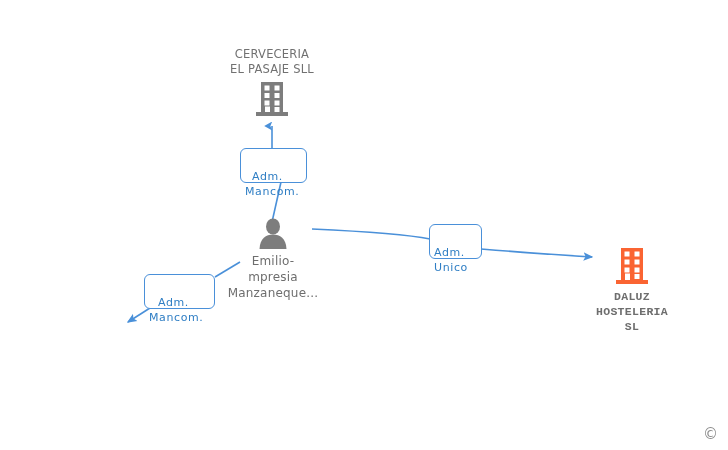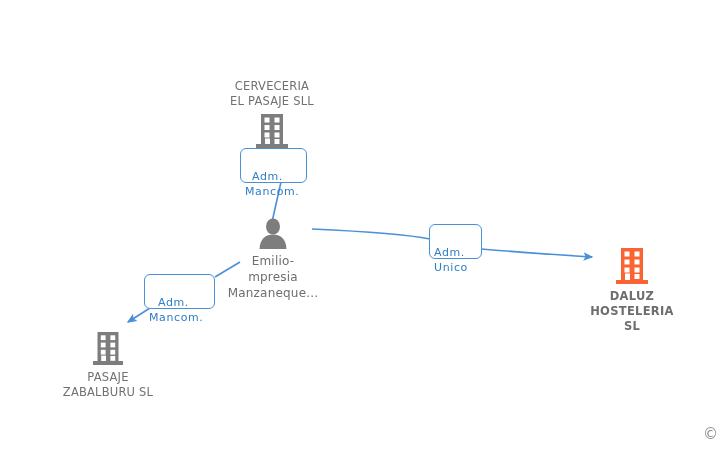--- a/index.html
+++ b/index.html
@@ -49,21 +49,21 @@
     font-weight: bold;
     letter-spacing: 0.3px;
   }
   .node.person .caption {
     color: #6e6e6e;
     font-size: 12px;
     line-height: 16px;
   }
 
   
-  .node.cap-top .caption { margin-bottom: 4px; margin-top: 32px; }
+  .node.cap-top .caption { margin-bottom: 4px; }
   .node.cap-bottom .caption { margin-top: 4px; }
 
   
   .rel-box {
     position: absolute;
     box-sizing: border-box;
     border: 1px solid #4a90d9;
     border-radius: 6px;
     background: #ffffff;
     color: #2f7ec4;
@@ -164,21 +164,21 @@
     <span class="caption">Emilio-
 mpresia
 Manzaneque...</span>
   </div>
 
   <div class="rel-box" style="left:429px; top:224px; width:53px; height:35px;">
     <span>Adm.
 Unico</span>
   </div>
 
-  <div class="node company highlight cap-bottom" style="left:557px; top:247px;">
+  <div class="node company highlight cap-bottom" style="left:557px; top:247px;font-family:Liberation Mono, monospace;">
     <span class="icon-wrap">
       <svg width="34" height="38" viewBox="0 0 34 38" xmlns="http://www.w3.org/2000/svg">
         <rect x="6" y="1" width="22" height="32" fill="#fa6432"></rect>
         <rect x="1" y="33" width="32" height="4" fill="#fa6432"></rect>
         <rect x="9.5" y="4.5" width="5" height="5" fill="#ffffff"></rect>
         <rect x="19.5" y="4.5" width="5" height="5" fill="#ffffff"></rect>
         <rect x="9.5" y="12.5" width="5" height="5" fill="#ffffff"></rect>
         <rect x="19.5" y="12.5" width="5" height="5" fill="#ffffff"></rect>
         <rect x="9.5" y="20.5" width="5" height="5" fill="#ffffff"></rect>
         <rect x="19.5" y="20.5" width="5" height="5" fill="#ffffff"></rect>
@@ -189,36 +189,18 @@
     <span class="caption">DALUZ
 HOSTELERIA
 SL</span>
   </div>
 
   <div class="rel-box" style="left:144px; top:274px; width:71px; height:35px;">
     <span>Adm.
 Mancom.</span>
   </div>
 
-  <div class="node company cap-bottom" style="left:33px; top:331px;">
-    <span class="icon-wrap">
-      <svg width="32" height="35" viewBox="0 0 32 35" xmlns="http://www.w3.org/2000/svg">
-        <rect x="5.5" y="1" width="21" height="29" fill="#7d7d7d"></rect>
-        <rect x="1" y="30" width="30" height="4" fill="#7d7d7d"></rect>
-        <rect x="8.8" y="4.3" width="4.8" height="4.8" fill="#ffffff"></rect>
-        <rect x="18.4" y="4.3" width="4.8" height="4.8" fill="#ffffff"></rect>
-        <rect x="8.8" y="11.6" width="4.8" height="4.8" fill="#ffffff"></rect>
-        <rect x="18.4" y="11.6" width="4.8" height="4.8" fill="#ffffff"></rect>
-        <rect x="8.8" y="18.8" width="4.8" height="4.8" fill="#ffffff"></rect>
-        <rect x="18.4" y="18.8" width="4.8" height="4.8" fill="#ffffff"></rect>
-        <rect x="9.2" y="24.6" width="4.8" height="5.4" fill="#ffffff"></rect>
-        <rect x="18.4" y="25" width="4.8" height="4.8" fill="#ffffff"></rect>
-      </svg>
-    </span>
-    <span class="caption">PASAJE
-ZABALBURU SL</span>
-  </div>
 
   <div id="watermark">
     <span class="copy">©</span>
   </div>
 
 </div>
 
 </body></html>

